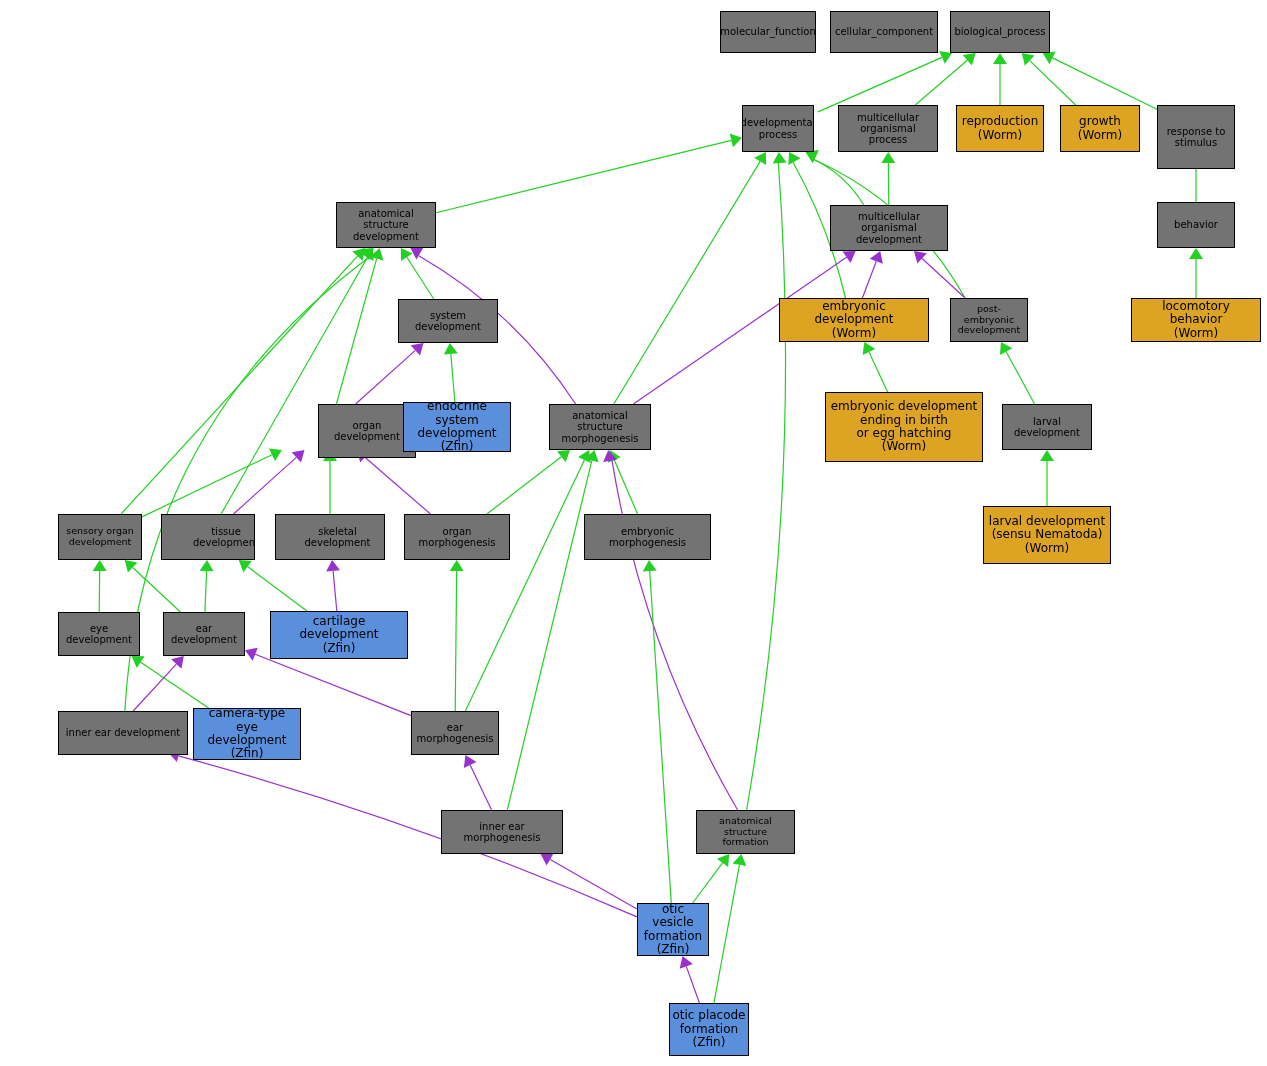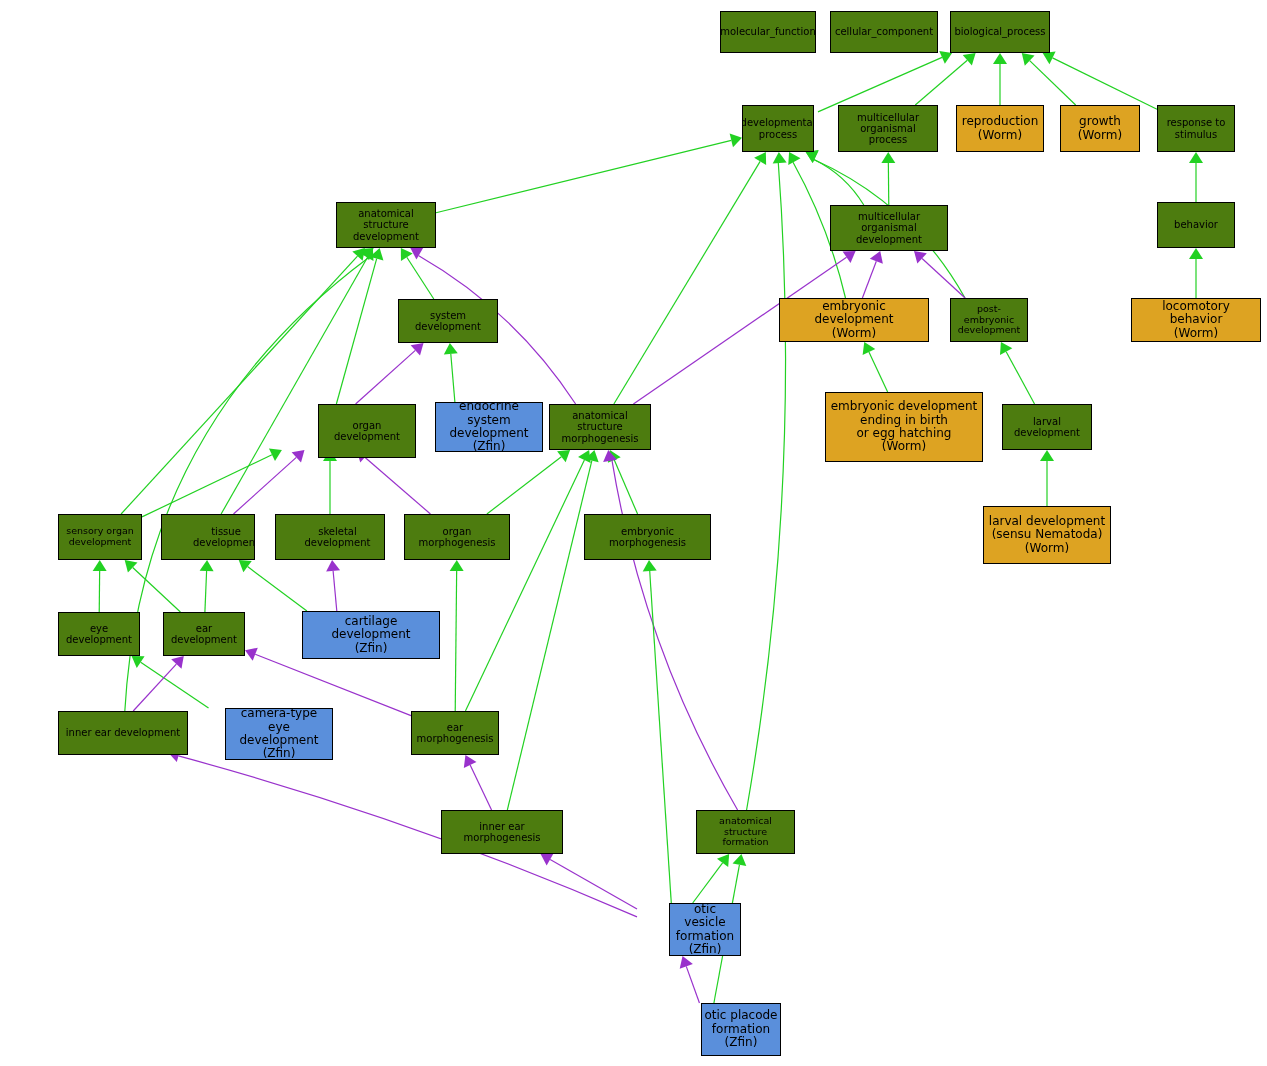--- a/index.html
+++ b/index.html
@@ -1,24 +1,24 @@
 <!DOCTYPE html>
 <html><head>
 <meta charset="utf-8">
 <style>
   html,body{margin:0;padding:0;background:#ffffff;}
   body{width:1267px;height:1066px;font-family:"DejaVu Sans","Liberation Sans",sans-serif;}
   #stage{position:relative;width:1267px;height:1066px;overflow:hidden;background:#fff;}
   #edges{position:absolute;left:0;top:0;width:1267px;height:1066px;}
-  .node{position:absolute;box-sizing:border-box;border:1px solid #000;background:#4d7c0f;
+  .node{position:absolute;box-sizing:border-box;border:1px solid #000;background:#737373;
         display:flex;align-items:center;justify-content:center;text-align:center;
         color:#000;line-height:1.12;overflow:hidden;}
   .node span{display:block;padding:0 2px;}
   .node.plain{font-size:10px;}
-  .node.zfin{background:#5a8fdb;font-size:12px;margin-left:32px;}
+  .node.zfin{background:#5a8fdb;font-size:12px;}
   .node.worm{background:#dda322;font-size:12px;}
   .lbl-sm{font-size:9.5px;}
 </style>
 </head>
 <body>
 
 <div id="stage">
   <svg id="edges" viewBox="0 0 1267 1066">
       <path d="M818,111.83181818181818 L942.0508297842415,57.41861329918498" fill="none" stroke="#22d122" stroke-width="1.2"></path>
       <polygon points="952.1243523316062,53 944.8626746109956,63.82903673841709 939.2389849574874,51.00818985995288" fill="#22d122"></polygon>
@@ -142,21 +142,21 @@
       </div>
       <div class="node plain" style="left: 838px; top: 105px; width: 100px; height: 47px;">
         <span>multicellular<br>organismal process</span>
       </div>
       <div class="node worm" style="left: 956px; top: 105px; width: 88px; height: 47px;">
         <span>reproduction<br>(Worm)</span>
       </div>
       <div class="node worm" style="left: 1060px; top: 105px; width: 80px; height: 47px;">
         <span>growth<br>(Worm)</span>
       </div>
-      <div class="node plain" style="left: 1157px; top: 105px; width: 78px; height: 47px;">
+      <div class="node plain" style="left: 1157px; top: 105px; width: 78px; height: 64px;">
         <span>response to<br>stimulus</span>
       </div>
       <div class="node plain" style="left: 336px; top: 202px; width: 100px; height: 46px;">
         <span>anatomical structure<br>development</span>
       </div>
       <div class="node plain" style="left: 830px; top: 205px; width: 118px; height: 46px;">
         <span>multicellular<br>organismal development</span>
       </div>
       <div class="node plain" style="left: 1157px; top: 202px; width: 78px; height: 46px;">
         <span>behavior</span>

